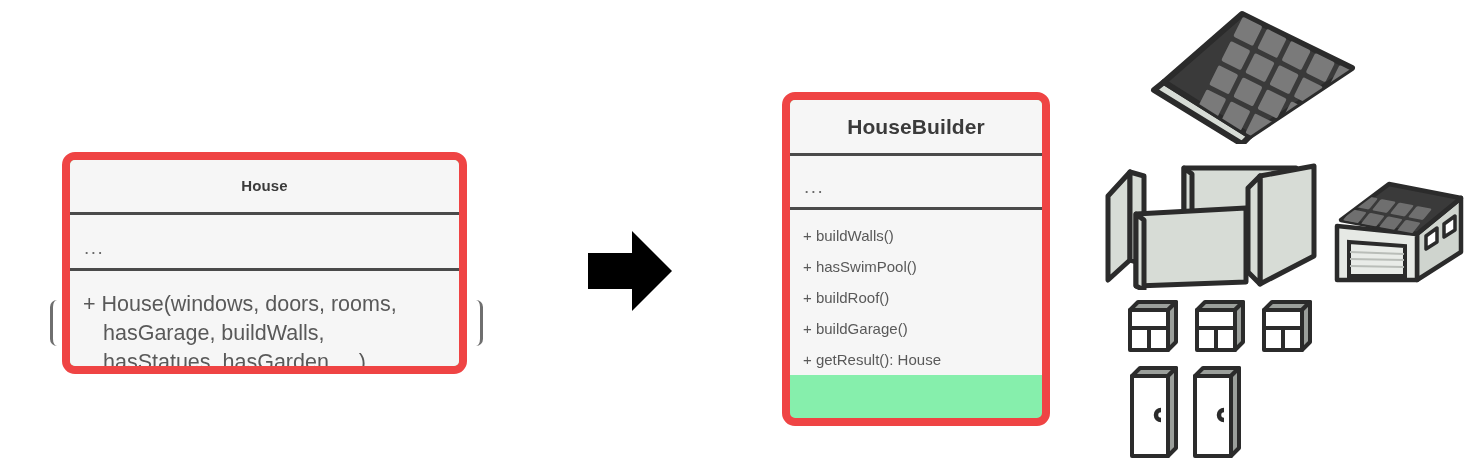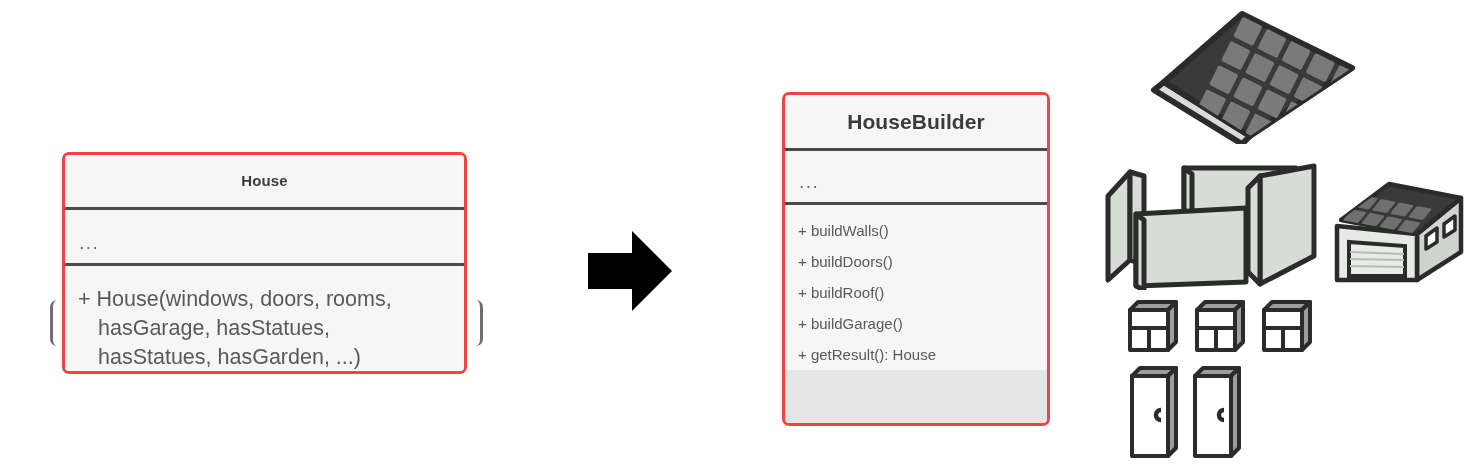--- a/index.html
+++ b/index.html
@@ -17,23 +17,23 @@
 
   .stage {
     position: absolute;
     inset: 0;
   }
 
   
   .uml-box {
     position: absolute;
     box-sizing: border-box;
-    background: #e5e5e5;
-    border: 3px solid #ef4444;
-    border-radius: 7px;
+    background: #86efac;
+    border: 8px solid #ef4444;
+    border-radius: 13px;
     overflow: hidden;
   }
   .uml-section {
     box-sizing: border-box;
     background: #f6f6f6;
   }
   .uml-section + .uml-section {
     border-top: 3px solid #4a4a4a;
   }
   .uml-title {
@@ -153,42 +153,42 @@
 
   <div class="uml-box" id="house-box">
     <div class="uml-section sec-title">
       <div class="uml-title">House</div>
     </div>
     <div class="uml-section sec-attrs">
       <span class="uml-ellipsis">...</span>
     </div>
     <div class="uml-section sec-ops">
       <span class="uml-member">+ House(windows, doors, rooms,</span>
-      <span class="uml-member cont">hasGarage, hasStatues,</span>
+      <span class="uml-member cont">hasGarage, buildWalls,</span>
       <span class="uml-member cont">hasStatues, hasGarden, ...)</span>
     </div>
   </div>
 
   <div class="bracket" id="bracket-left"></div>
   <div class="bracket" id="bracket-right"></div>
 
   <svg id="arrow" viewBox="0 0 84 80">
     <path d="M0 22 H44 V0 L84 40 L44 80 V58 H0 Z" fill="#000000"></path>
   </svg>
 
   <div class="uml-box" id="builder-box">
     <div class="uml-section sec-title">
       <div class="uml-title">HouseBuilder</div>
     </div>
     <div class="uml-section sec-attrs">
       <span class="uml-ellipsis">...</span>
     </div>
     <div class="uml-section sec-ops">
       <span class="uml-member">+ buildWalls()</span>
-      <span class="uml-member">+ buildDoors()</span>
+      <span class="uml-member">+ hasSwimPool()</span>
       <span class="uml-member">+ buildRoof()</span>
       <span class="uml-member">+ buildGarage()</span>
       <span class="uml-member">+ getResult(): House</span>
     </div>
   </div>
 
   <svg class="illu" id="roof-piece" viewBox="0 0 236 136">
     <defs>
       <clipPath id="roofClip">
         <path d="M118 6 L228 60 L126 128 L40 74 Z"></path>

